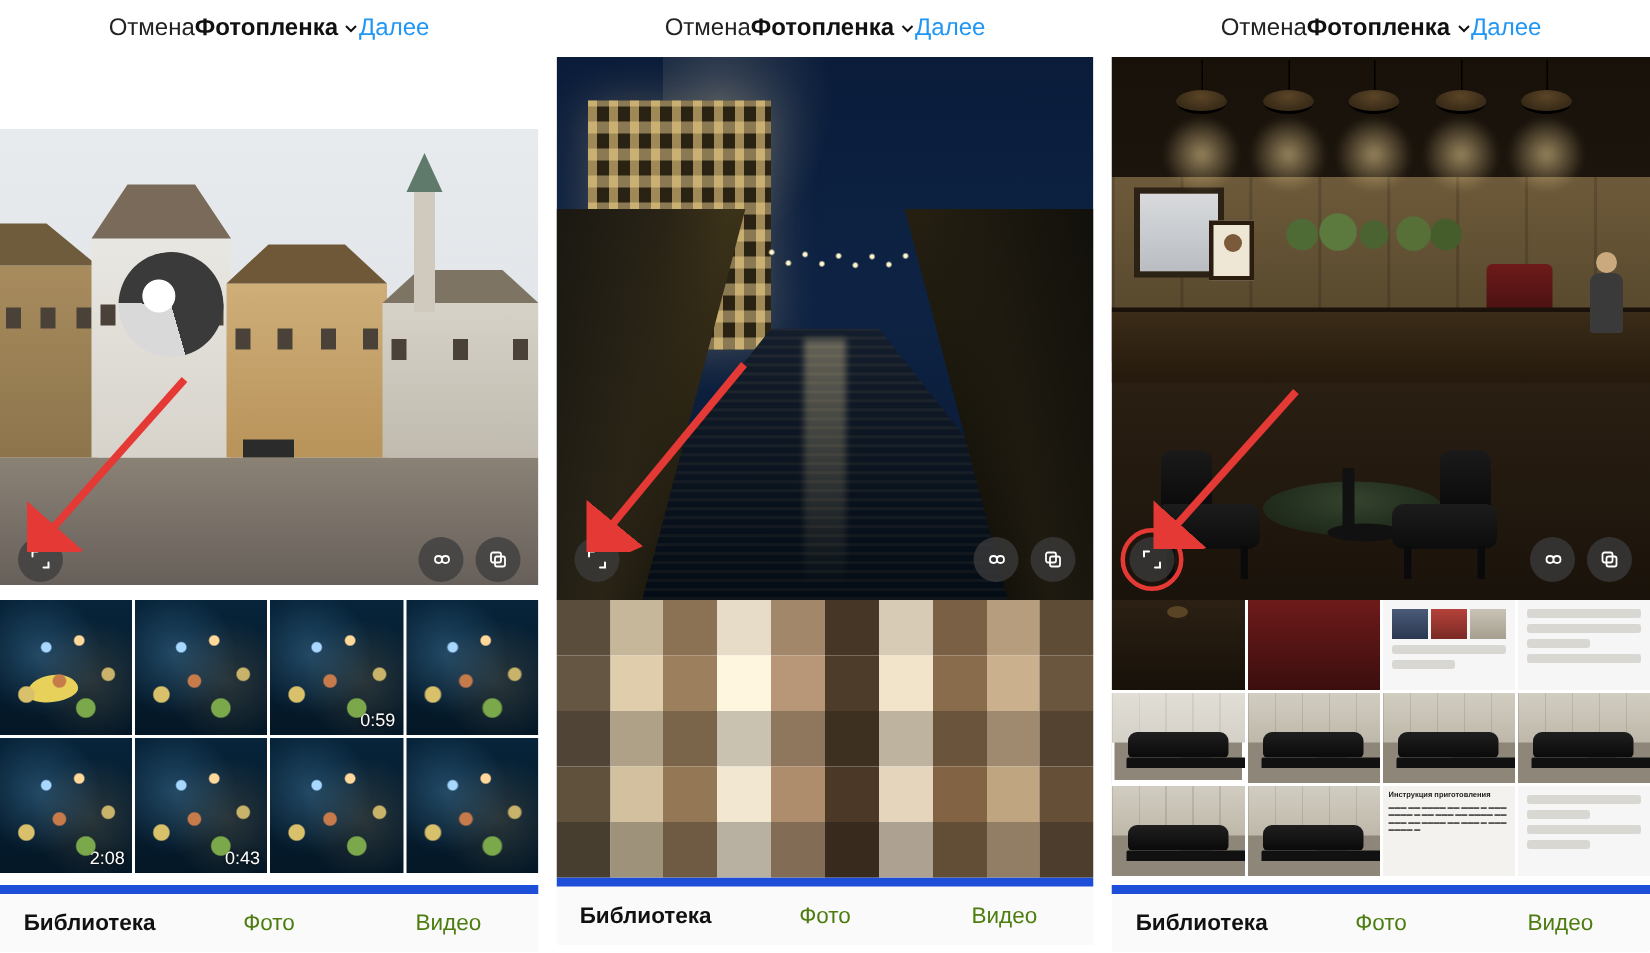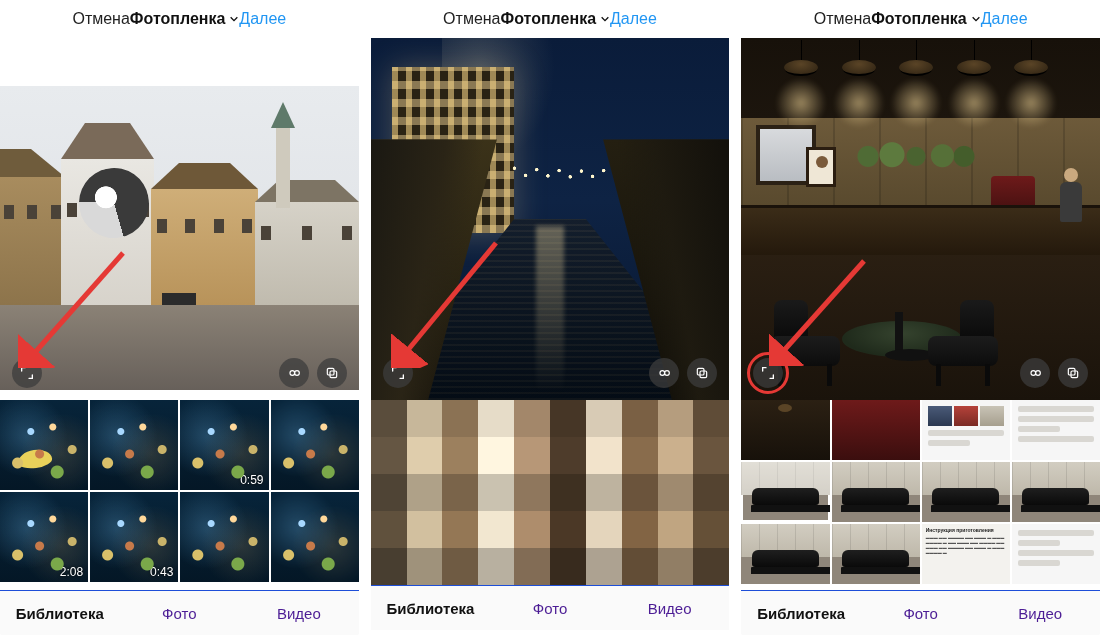--- a/index.html
+++ b/index.html
@@ -101,28 +101,28 @@
     right: 5px; bottom: 3px;
     color: #fff;
     font-size: 12px;
     text-shadow: 0 0 3px #000;
     font-weight: 500;
   }
   
   .tabbar {
     height: 45px;
     display: flex;
-    border-top: 1px solid #1d4ed8;
+    border-top: 6px solid #1d4ed8;
     background: #fafafa;
   }
   .tab {
     flex: 1;
     display: flex; align-items: center; justify-content: center;
     font-size: 15px;
-    color: #4c1d95;
+    color: #4d7c0f;
     cursor: pointer;
   }
   .tab.active { color: #111; font-weight: 600; }
 
   
   .scene-town {
     position: relative; width: 100%; height: 100%;
     background: linear-gradient(#e8ebee 0%, #e0e3e7 60%, #cfd2d5 100%);
   }
   .road {

